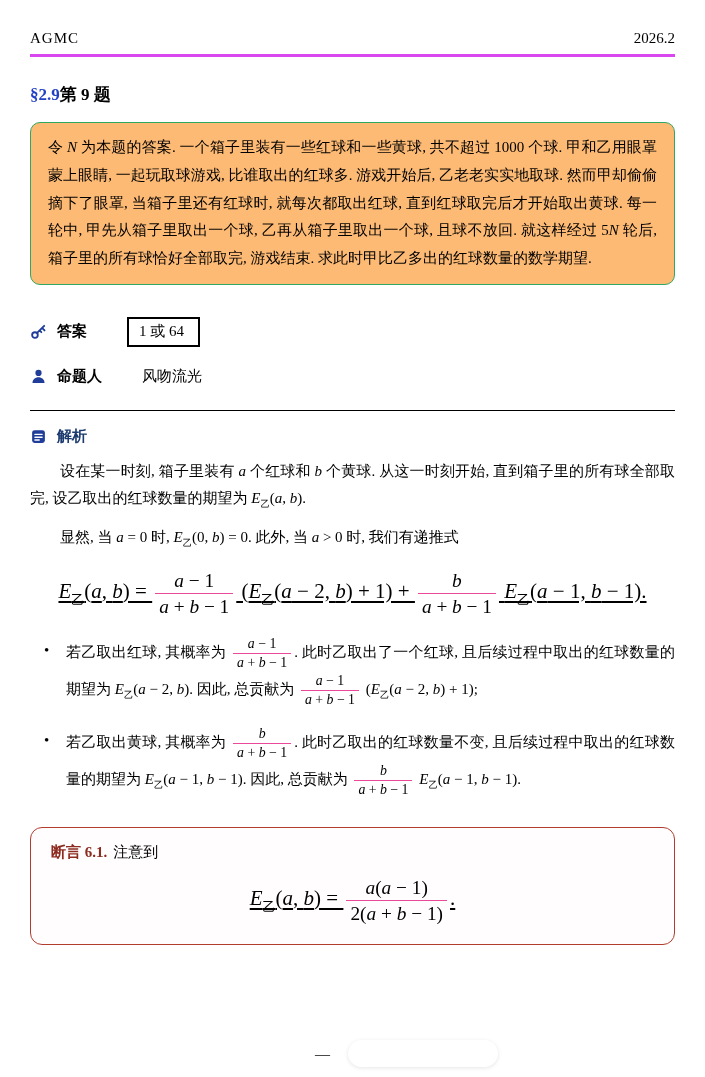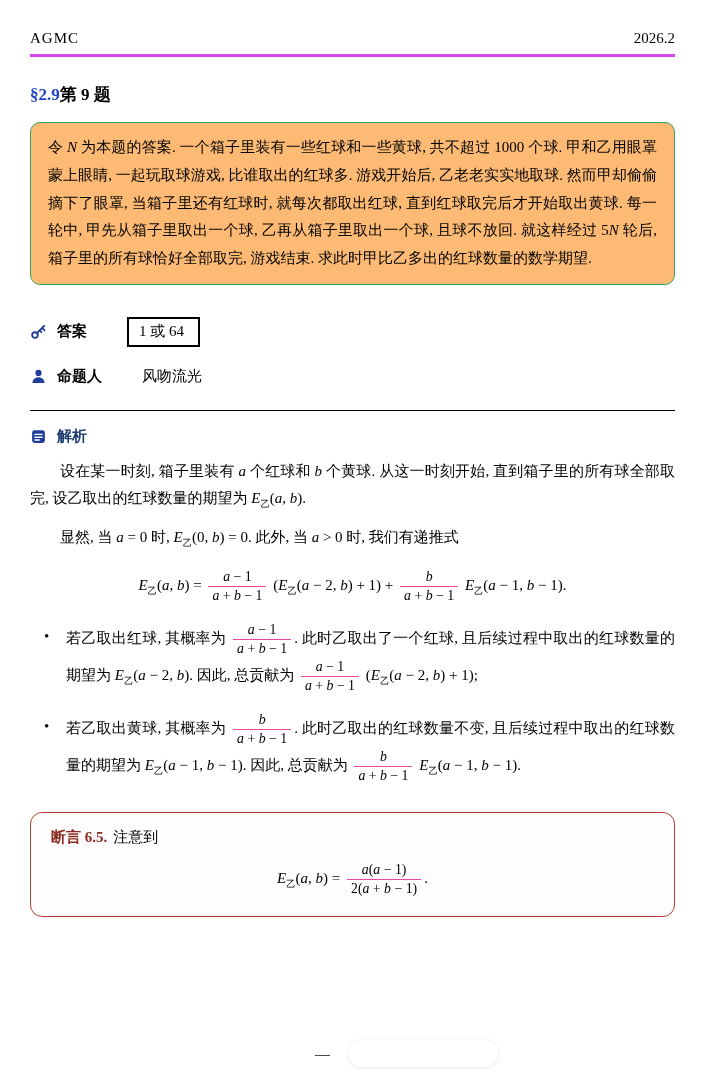--- a/index.html
+++ b/index.html
@@ -44,21 +44,21 @@
   .proposer-name { margin-left:40px; }
 
   .divider { border:none; border-top:1px solid #000; margin:24px 0 0 0; }
 
   .solution-head { margin-top:16px; }
   .solution-label { font-weight:bold; color:#1c3a6e; }
 
   .para { margin:12px 0 0 0; line-height:1.8; text-align:justify; }
   .indent { text-indent:2em; }
 
-  .display-math { margin:16px 0 6px 0; text-align:center; font-size:15px; line-height:1.4; }
+  .display-math { margin:16px 0 6px 0; text-align:center; font-size:21px; line-height:1.4;text-decoration:underline; }
 
   
   .frac { display:inline-block; text-align:center; vertical-align:middle; margin:0 3px; }
   .fnum, .fden { display:block; padding:0 4px; line-height:1.3; font-size:0.92em; }
   .fden { border-top:1px solid #ec4899; }
   sub { font-size:0.62em; }
   i { font-family:"Liberation Serif","DejaVu Serif",serif; }
 
   
   .bullet { display:flex; margin:16px 0 0 14px; }
@@ -147,21 +147,21 @@
     <div class="bullet-text">若乙取出红球, 其概率为 <span class="frac"><span class="fnum"><i>a</i> − 1</span><span class="fden"><i>a</i> + <i>b</i> − 1</span></span>. 此时乙取出了一个红球, 且后续过程中取出的红球数量的期望为 <i>E</i><sub>乙</sub>(<i>a</i> − 2, <i>b</i>). 因此, 总贡献为 <span class="frac"><span class="fnum"><i>a</i> − 1</span><span class="fden"><i>a</i> + <i>b</i> − 1</span></span> (<i>E</i><sub>乙</sub>(<i>a</i> − 2, <i>b</i>) + 1);</div>
   </div>
 
   <div class="bullet">
     <span class="bullet-marker">•</span>
     <div class="bullet-text">若乙取出黄球, 其概率为 <span class="frac"><span class="fnum"><i>b</i></span><span class="fden"><i>a</i> + <i>b</i> − 1</span></span>. 此时乙取出的红球数量不变, 且后续过程中取出的红球数量的期望为 <i>E</i><sub>乙</sub>(<i>a</i> − 1, <i>b</i> − 1). 因此, 总贡献为 <span class="frac"><span class="fnum"><i>b</i></span><span class="fden"><i>a</i> + <i>b</i> − 1</span></span> <i>E</i><sub>乙</sub>(<i>a</i> − 1, <i>b</i> − 1).</div>
   </div>
 
   <div class="claim-box">
     <p class="claim-head">
-      <span class="claim-label">断言 6.5.</span><span>注意到</span>
+      <span class="claim-label">断言 6.1.</span><span>注意到</span>
     </p>
     <div class="display-math"><i>E</i><sub>乙</sub>(<i>a</i>, <i>b</i>) = <span class="frac"><span class="fnum"><i>a</i>(<i>a</i> − 1)</span><span class="fden">2(<i>a</i> + <i>b</i> − 1)</span></span>.</div>
   </div>
 
   <div class="footer-blob"></div>
   <footer class="page-footer">
     <span>—</span>
   </footer>
 
 </div>

